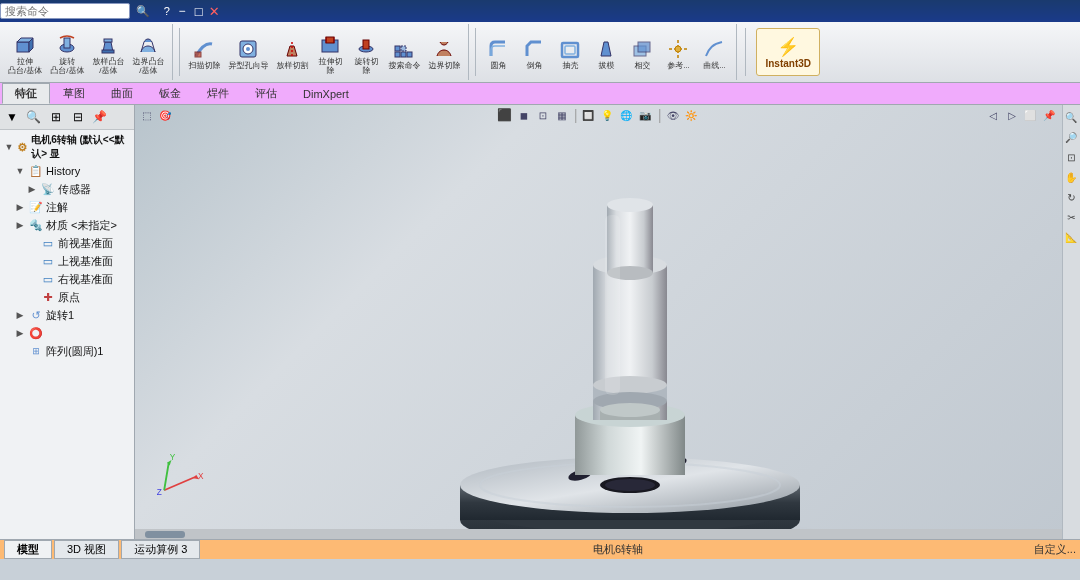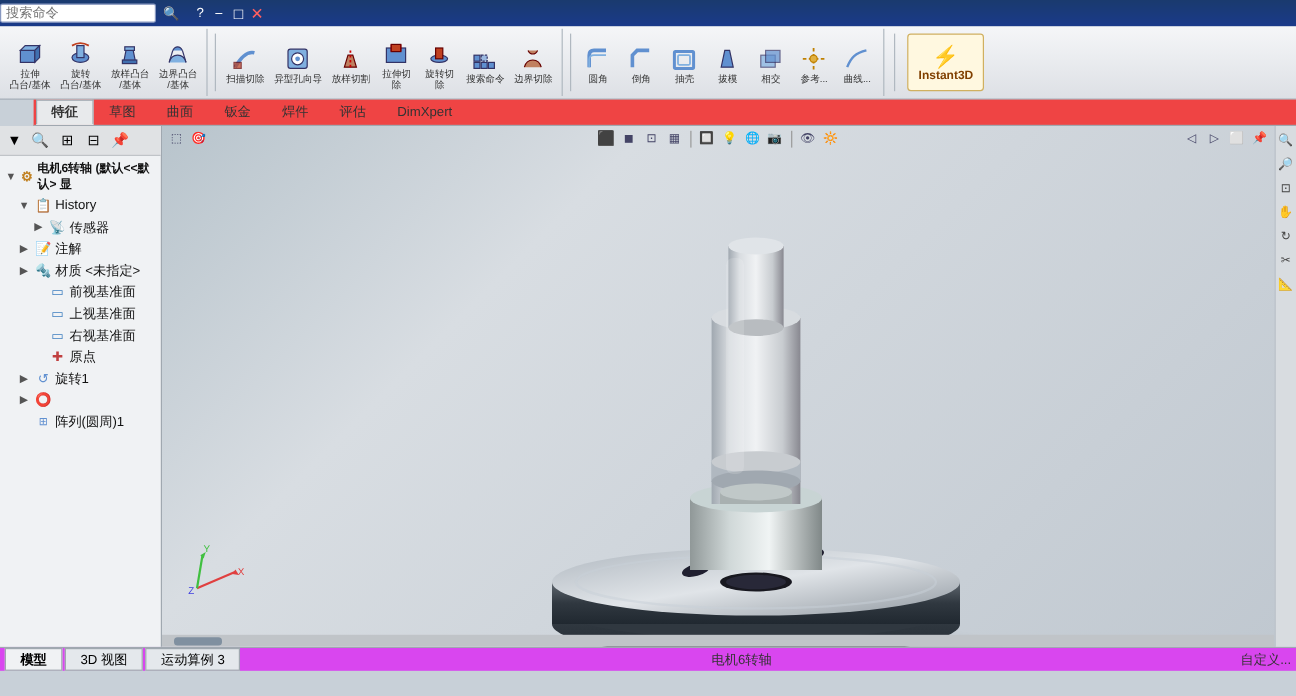--- a/index.html
+++ b/index.html
@@ -29,21 +29,21 @@
 
     
     #instant3d-btn {
       display: flex; flex-direction: column; align-items: center; justify-content: center;
       padding: 3px 8px; background: #fff8e0; border: 1px solid #d0b060; border-radius: 3px;
       font-size: 9px; cursor: pointer; height: 48px; margin-left: 4px;
     }
     #instant3d-btn span { font-weight: bold; font-size: 10px; color: #804000; }
 
     
-    #tab-row { display: flex; align-items: flex-start; background: #ef4444; height: 22px; border-bottom: 1px solid #a0a8b0; padding-left: 2px; margin-left: 28px; }
+    #tab-row { display: flex; align-items: flex-start; background: #f0abfc; height: 22px; border-bottom: 1px solid #a0a8b0; padding-left: 2px; }
     .tab-item { padding: 2px 12px; cursor: pointer; font-size: 11px; color: #333; border: 1px solid transparent; background: transparent; height: 100%; display: flex; align-items: center; }
     .tab-item.active { background: #e8eaec; border-color: #a0a8b0 #a0a8b0 #e8eaec #a0a8b0; font-weight: bold; }
 
     
     #main-area { display: flex; width: 100%; height: calc(580px - 22px - 60px - 22px - 22px - 20px); }
 
     
     #left-panel { width: 135px; min-width: 135px; background: #f0f2f4; border-right: 1px solid #a0a8b0; overflow: hidden; display: flex; flex-direction: column; }
     #left-panel-toolbar { display: flex; align-items: center; padding: 2px; background: #e0e2e4; border-bottom: 1px solid #c0c4c8; gap: 2px; }
     .lp-icon { width: 20px; height: 20px; cursor: pointer; display: flex; align-items: center; justify-content: center; font-size: 12px; border-radius: 2px; }
@@ -57,21 +57,21 @@
 
     
     #viewport { flex: 1; background: linear-gradient(135deg, #b8c4cc 0%, #d8dde2 30%, #c0c8d0 100%); position: relative; overflow: hidden; }
     #triad { position: absolute; bottom: 30px; left: 20px; width: 50px; height: 50px; }
 
     
     #right-panel { width: 18px; background: #d8dce0; border-left: 1px solid #b0b8c0; display: flex; flex-direction: column; align-items: center; padding-top: 4px; gap: 4px; }
     .rp-btn { width: 16px; height: 16px; cursor: pointer; display: flex; align-items: center; justify-content: center; font-size: 10px; color: #444; }
 
     
-    #bottom-bar { height: 20px; background: #d946ef; border-top: 1px solid #a0a8b0; display: flex; align-items: center; justify-content: space-between; padding: 0 4px; }
+    #bottom-bar { height: 20px; background: #fdba74; border-top: 1px solid #a0a8b0; display: flex; align-items: center; justify-content: space-between; padding: 0 4px; }
     #bottom-tabs { display: flex; gap: 0; }
     .bottom-tab { padding: 1px 12px; font-size: 11px; cursor: pointer; border: 1px solid #a0a8b0; background: #e4e8ec; margin-right: 2px; }
     .bottom-tab.active { background: #f0f2f4; font-weight: bold; }
     #status-bar { font-size: 11px; color: #333; }
     #status-right { font-size: 11px; color: #333; }
 
     
     #h-scroll { position: absolute; bottom: 0; left: 0; right: 18px; height: 10px; background: #c8ccd0; display: flex; align-items: center; }
     #h-thumb { width: 40px; height: 8px; background: #8090a0; margin-left: 2px; border-radius: 2px; }
 

